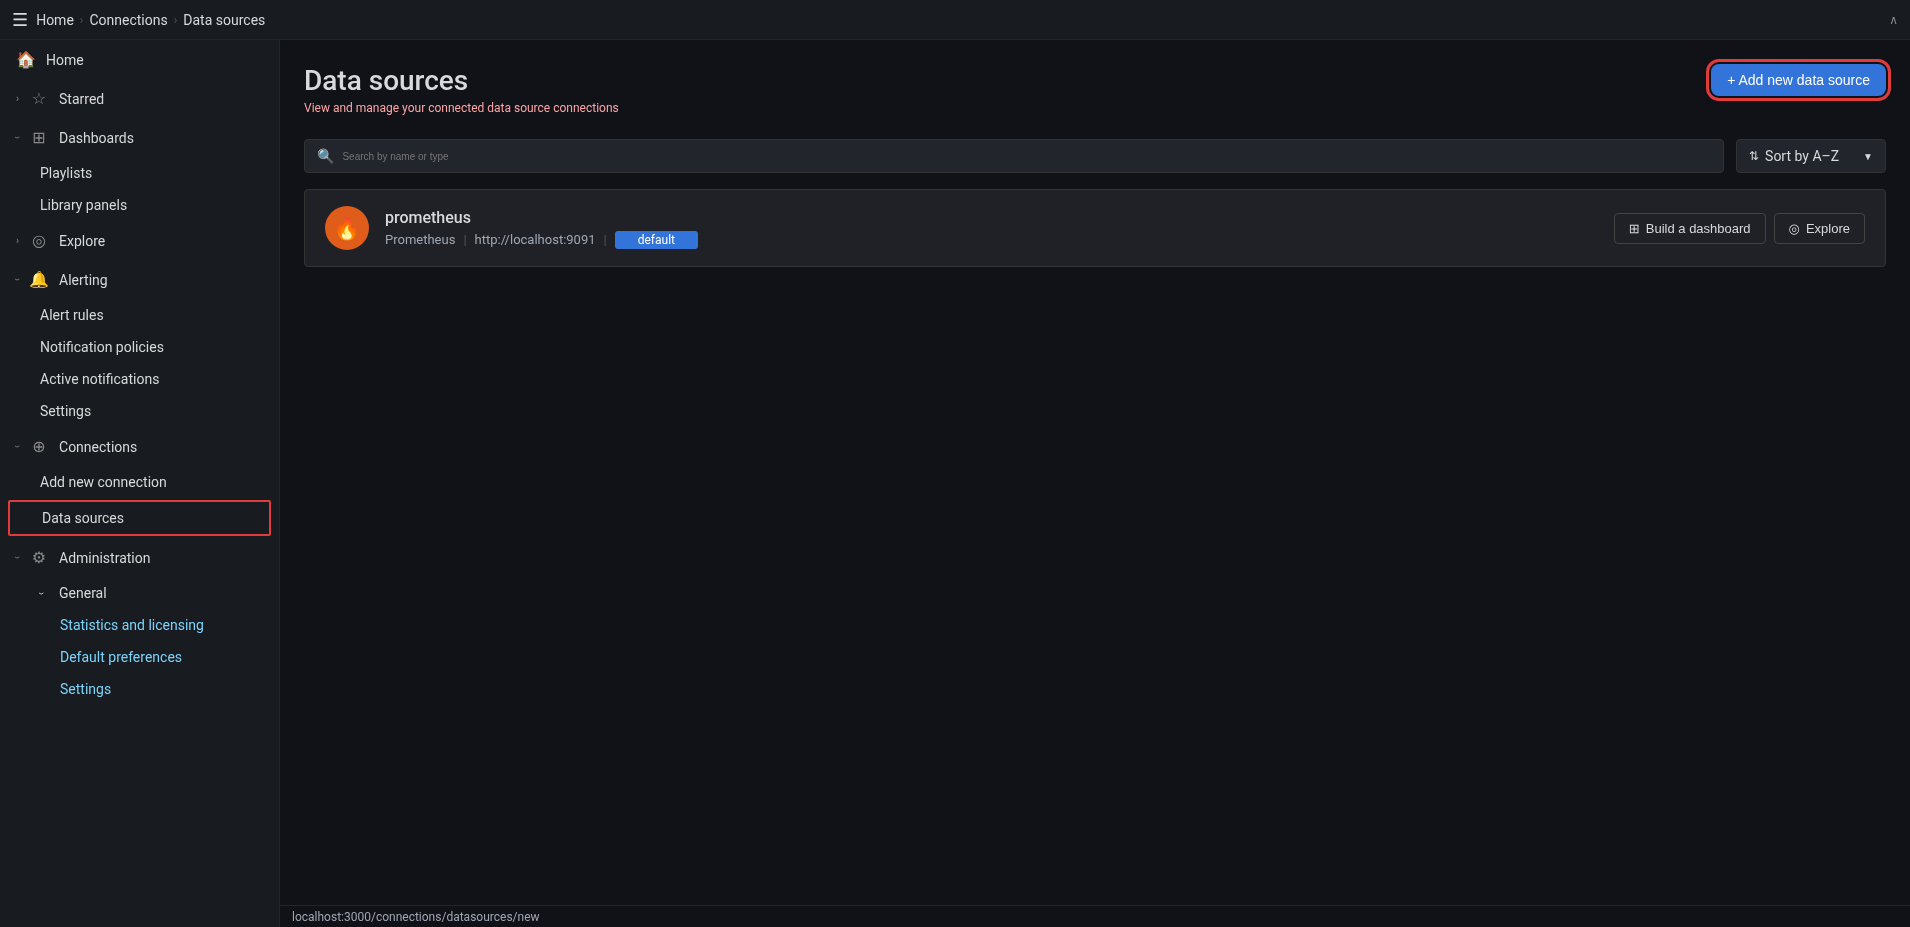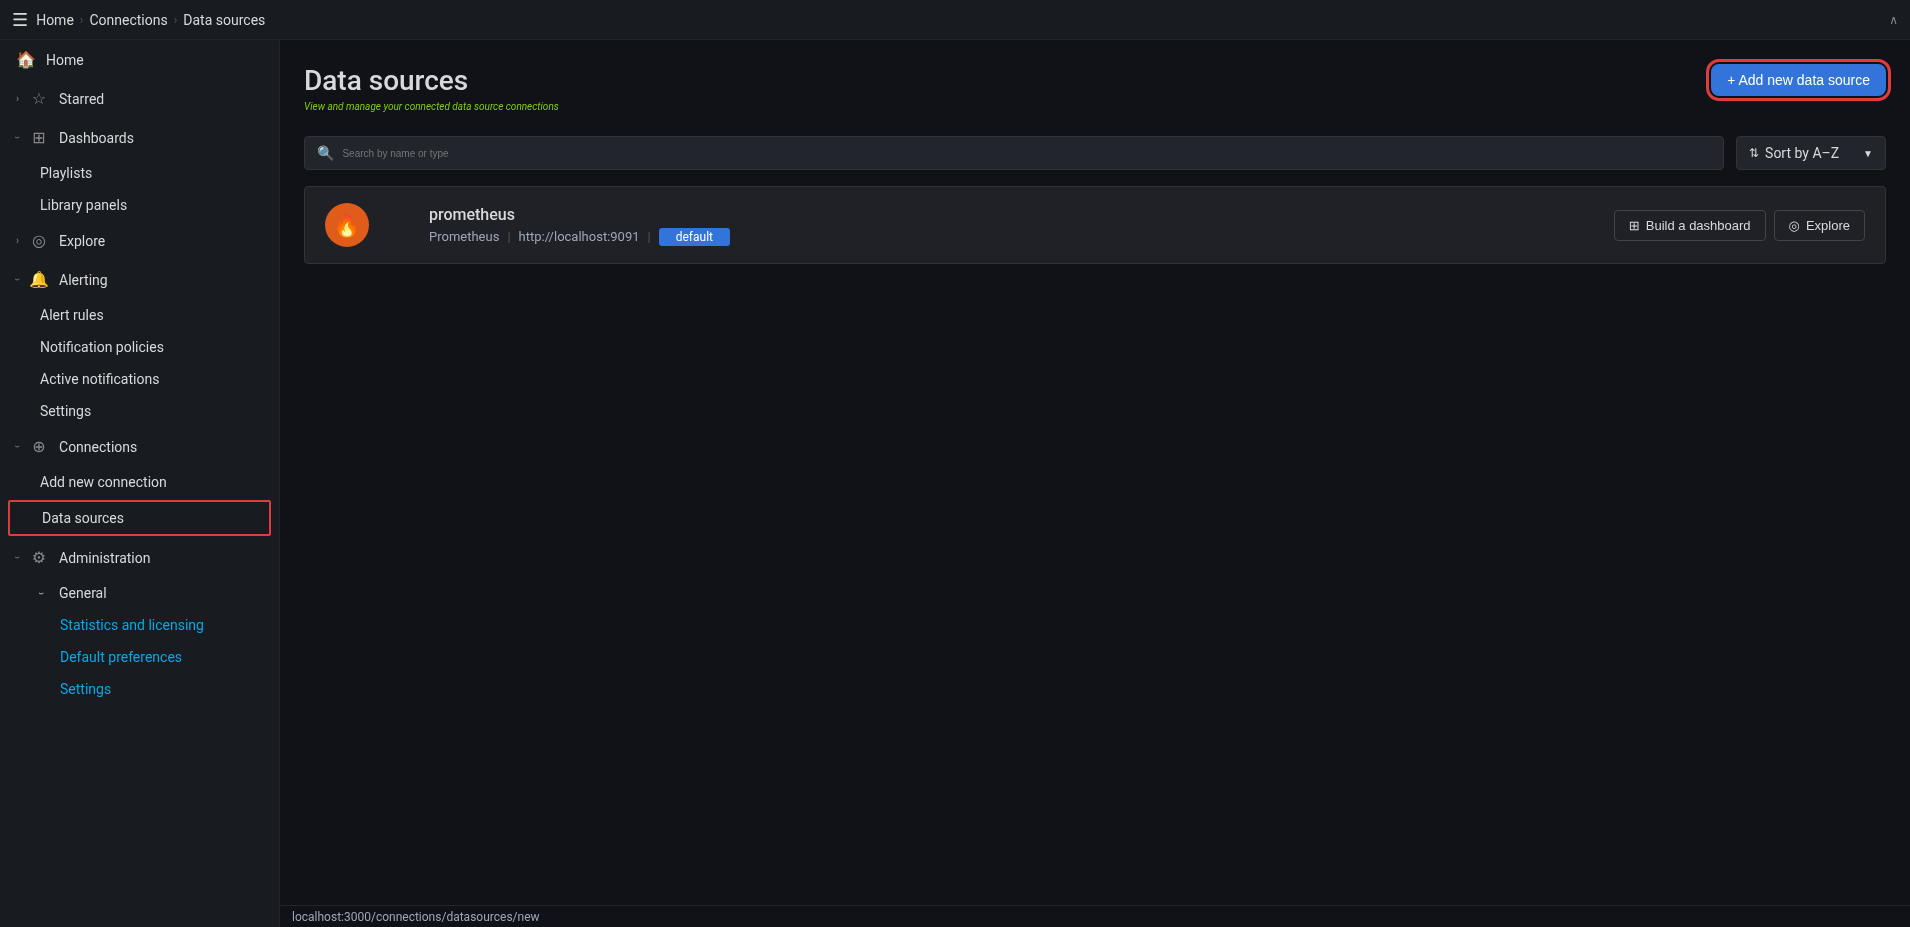--- a/index.html
+++ b/index.html
@@ -89,21 +89,21 @@
       color: #d8d9da;
       font-size: 14px;
       transition: background 0.15s;
     }
 
     .sidebar-sub-sub-item {
       display: flex;
       align-items: center;
       padding: 8px 16px 8px 60px;
       cursor: pointer;
-      color: #0ea5e9;
+      color: #7dd3fc;
       font-size: 14px;
       transition: background 0.15s;
     }
 
     
     .main-content {
       flex: 1;
       display: flex;
       flex-direction: column;
       overflow: hidden;
@@ -121,23 +121,22 @@
       justify-content: space-between;
       margin-bottom: 24px;
     }
     .page-title-area h1 {
       font-size: 28px;
       font-weight: 500;
       color: #d8d9da;
       margin-bottom: 4px;
     }
     .page-title-area p {
-      font-size: 10px;
-      color: #84cc16;
-      font-style: italic;
+      font-size: 12px;
+      color: #fca5a5;
     }
 
     .add-btn {
       background: #3274d9;
       color: #fff;
       border: none;
       padding: 8px 16px;
       border-radius: 8px;
       font-size: 14px;
       cursor: pointer;
@@ -205,40 +204,40 @@
       width: 44px;
       height: 44px;
       background: #e05c1a;
       border-radius: 50%;
       display: flex;
       align-items: center;
       justify-content: center;
       font-size: 22px;
       flex-shrink: 0;
     }
-    .ds-info { flex: 1; margin-left: 44px; }
+    .ds-info { flex: 1; }
     .ds-name {
       font-size: 16px;
       font-weight: 500;
       color: #d8d9da;
       margin-bottom: 4px;
     }
     .ds-meta {
       display: flex;
       align-items: center;
       gap: 8px;
       font-size: 13px;
       color: #9fa7b3;
     }
     .ds-meta .sep { color: #555; }
     .ds-badge {
       background: #3274d9;
       color: #fff;
       font-size: 12px;
-      padding: 2px 17px;
+      padding: 2px 23px;
       border-radius: 3px;
     }
     .ds-actions {
       display: flex;
       gap: 8px;
     }
     .ds-action-btn {
       background: transparent;
       border: 1px solid #444;
       color: #d8d9da;

